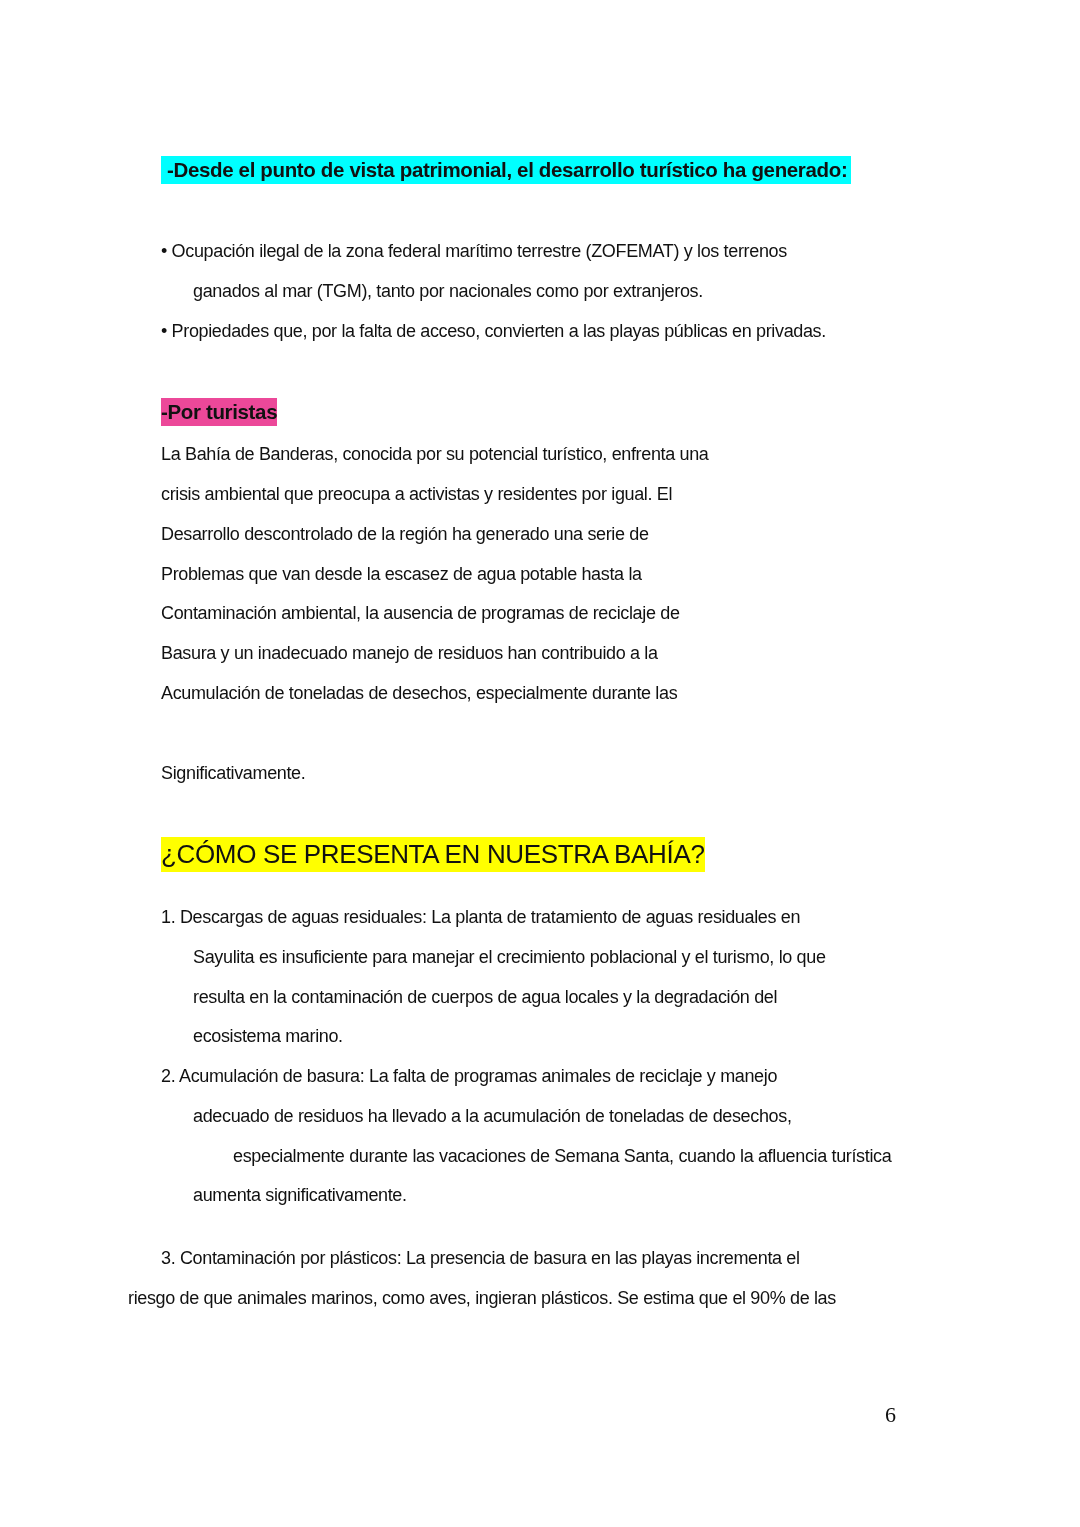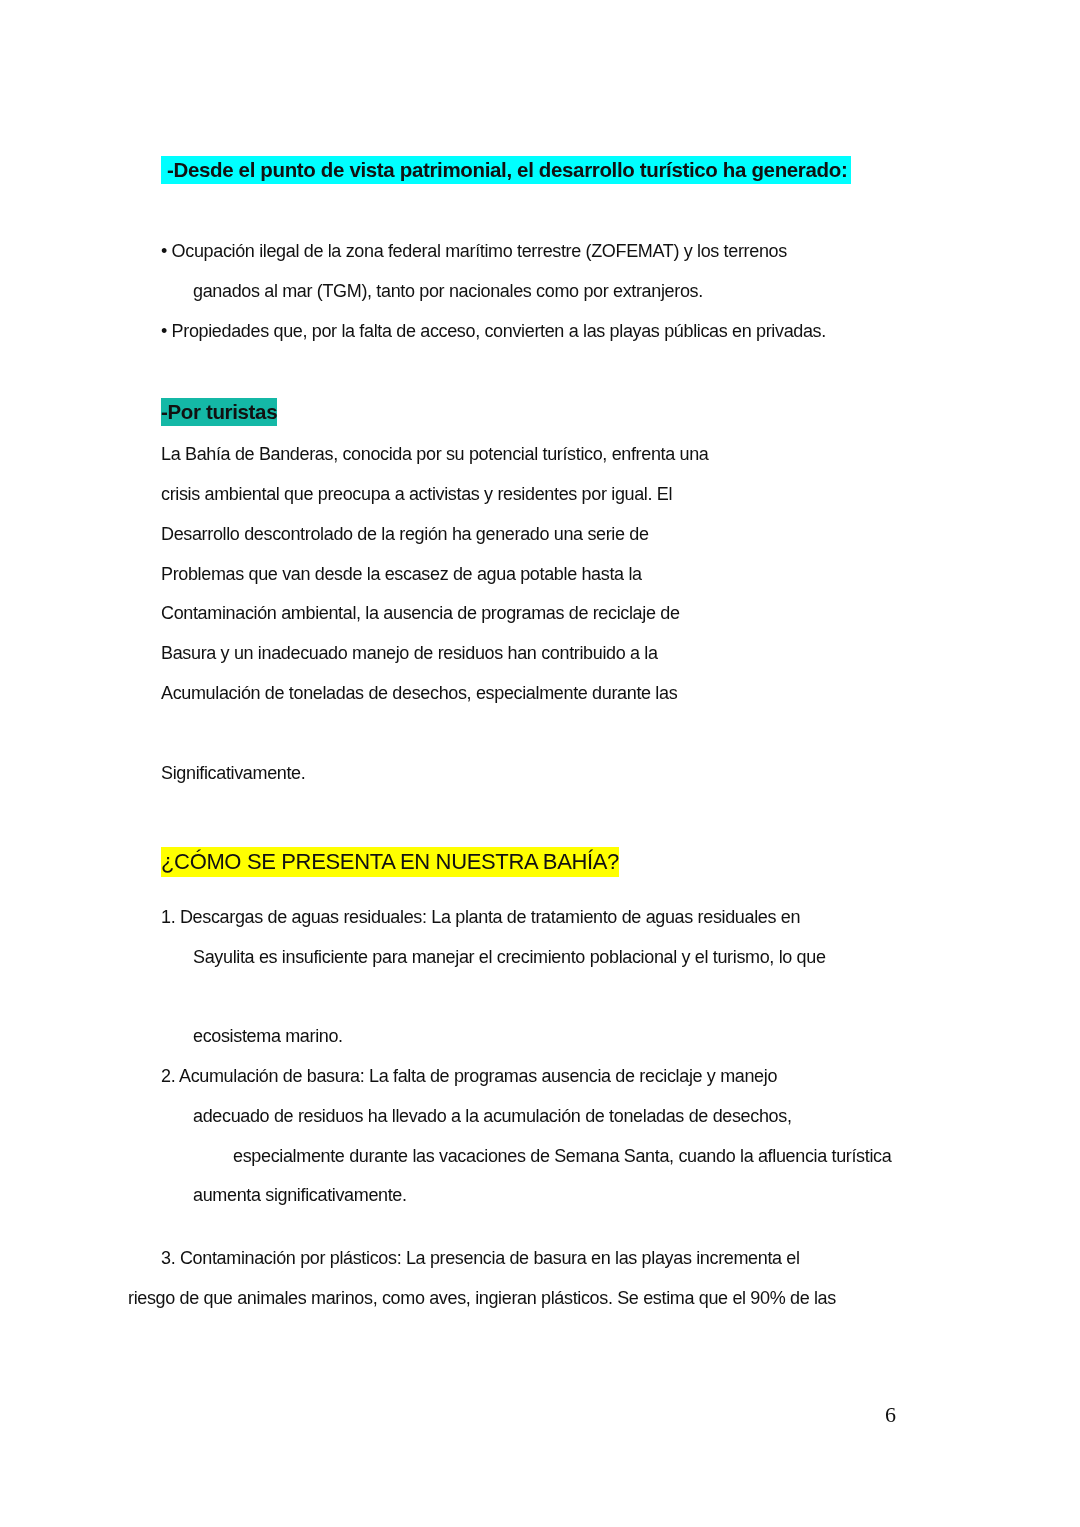--- a/index.html
+++ b/index.html
@@ -1,21 +1,21 @@
 <!DOCTYPE html>
 <html><head>
   <meta charset="utf-8">
   <style>
     html, body { margin: 0; padding: 0; background: #ffffff; }
     body { width: 1080px; height: 1527px; position: relative; overflow: hidden;
            font-family: "Liberation Sans", "DejaVu Sans", sans-serif; color: #111; }
     .page { position: absolute; left: 0; top: 0; width: 1080px; height: 1344px; }
     .line { position: absolute; white-space: nowrap; font-size: 18px; line-height: 24px; letter-spacing: -0.35px; }
     .hl-cyan { background: #00ffff; padding: 2px 4px 3px 6px; }
-    .hl-green { background: #14b8a6; padding: 2px 0 3px 0; }
+    .hl-green { background: #ec4899; padding: 2px 0 3px 0; }
     .hl-yellow { background: #ffff00; padding: 2px 0 3px 0; }
     .b { font-weight: normal; }
     .h-heading { font-weight: bold; font-size: 20.5px; }
     .pagenum { position: absolute; left: 885px; top: 1402px; font-family: "Liberation Serif", serif; font-size: 22px; }
   </style>
 </head>
 <body>
 
 <div class="page">
 
@@ -33,32 +33,33 @@
 
   <div class="line" style="left:161px; top:442px;">La Bahía de Banderas, conocida por su potencial turístico, enfrenta una</div>
   <div class="line" style="left:161px; top:482px;">crisis ambiental que preocupa a activistas y residentes por igual. El</div>
   <div class="line" style="left:161px; top:522px;">Desarrollo descontrolado de la región ha generado una serie de</div>
   <div class="line" style="left:161px; top:562px;text-align:center;">Problemas que van desde la escasez de agua potable hasta la</div>
   <div class="line" style="left:161px; top:601px;">Contaminación ambiental, la ausencia de programas de reciclaje de</div>
   <div class="line" style="left:161px; top:641px;">Basura y un inadecuado manejo de residuos han contribuido a la</div>
   <div class="line" style="left:161px; top:681px;">Acumulación de toneladas de desechos, especialmente durante las</div>
   <div class="line" style="left:161px; top:761px;">Significativamente.</div>
 
-  <div class="line" style="left:161px; top:842px; font-size:22px;margin-top:8px;">
+  <div class="line" style="left:161px; top:842px; font-size:26px;">
     <span class="hl-yellow">¿CÓMO SE PRESENTA EN NUESTRA BAHÍA?</span>
   </div>
 
   <div class="line" style="left:161px; top:905px;">
     <span class="b">1. Descargas de aguas residuales:</span><span> La planta de tratamiento de aguas residuales en</span>
   </div>
   <div class="line" style="left:193px; top:945px;">Sayulita es insuficiente para manejar el crecimiento poblacional y el turismo, lo que</div>
+  <div class="line" style="left:193px; top:985px;">resulta en la contaminación de cuerpos de agua locales y la degradación del</div>
   <div class="line" style="left:193px; top:1024px;">ecosistema marino.</div>
 
   <div class="line" style="left:161px; top:1064px;">
-    <span class="b">2. Acumulación de basura:</span><span> La falta de programas ausencia de reciclaje y manejo</span>
+    <span class="b">2. Acumulación de basura:</span><span> La falta de programas animales de reciclaje y manejo</span>
   </div>
   <div class="line" style="left:193px; top:1104px;">adecuado de residuos ha llevado a la acumulación de toneladas de desechos,</div>
   <div class="line" style="left:193px; top:1144px;margin-left:40px;">especialmente durante las vacaciones de Semana Santa, cuando la afluencia turística</div>
   <div class="line" style="left:193px; top:1183px;">aumenta significativamente.</div>
 
   <div class="line" style="left:161px; top:1246px;">
     <span class="b">3. Contaminación por plásticos:</span><span> La presencia de basura en las playas incrementa el</span>
   </div>
   <div class="line" style="left:128px; top:1286px;">riesgo de que animales marinos, como aves, ingieran plásticos. Se estima que el 90% de las</div>
 

